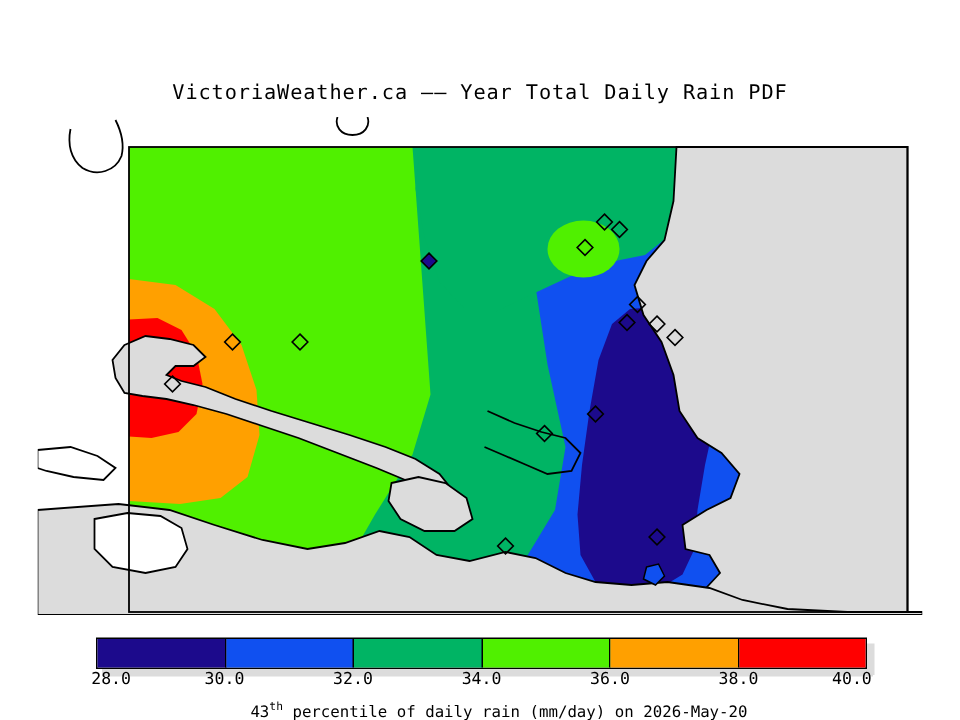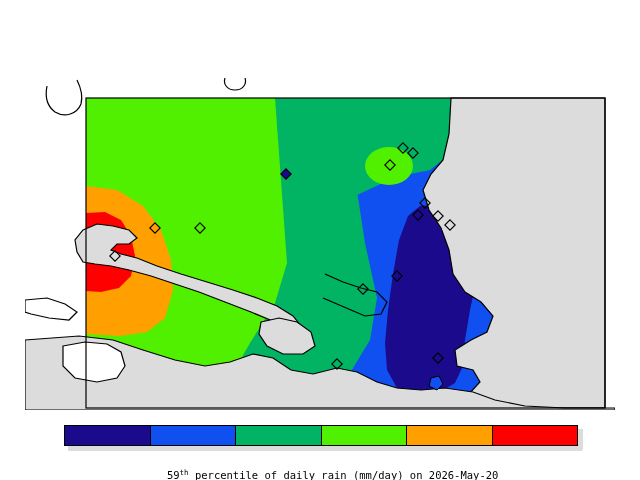--- a/index.html
+++ b/index.html
@@ -122,20 +122,21 @@
     font-size: 7.5px;
     vertical-align: super;
     line-height: 0;
   }
 </style>
 </head>
 <body>
 
 <div id="page">
 
+  <div id="title">VictoriaWeather.ca —— Year Total Daily Rain PDF</div>
 
   <div id="map-area">
     <svg id="map-svg" width="590" height="332" viewBox="0 0 590 332">
       <defs>
         <clipPath id="dataclip">
           <rect x="61" y="20" width="519" height="310"></rect>
         </clipPath>
         <clipPath id="gridclip">
           <rect x="0" y="0" width="590" height="332"></rect>
         </clipPath>
@@ -240,18 +241,27 @@
     <div id="colorbar">
         <div class="cb-band" title="28.0-30.0" style="background: rgb(28, 10, 140);"></div>
         <div class="cb-band" title="30.0-32.0" style="background: rgb(16, 80, 240);"></div>
         <div class="cb-band" title="32.0-34.0" style="background: rgb(0, 180, 100);"></div>
         <div class="cb-band" title="34.0-36.0" style="background: rgb(80, 240, 0);"></div>
         <div class="cb-band" title="36.0-38.0" style="background: rgb(255, 160, 0);"></div>
         <div class="cb-band" title="38.0-40.0" style="background: rgb(255, 0, 0);"></div>
       </div>
   </div>
 
+  <div id="cb-ticks">
+      <span class="cb-tick" style="transform: translateX(-12%); left: 64px;">28.0</span>
+      <span class="cb-tick" style="left: 149.667px;">30.0</span>
+      <span class="cb-tick" style="left: 235.333px;">32.0</span>
+      <span class="cb-tick" style="left: 321px;">34.0</span>
+      <span class="cb-tick" style="left: 406.667px;">36.0</span>
+      <span class="cb-tick" style="left: 492.333px;">38.0</span>
+      <span class="cb-tick" style="transform: translateX(-88%); left: 578px;">40.0</span>
+    </div>
 
   <div id="cb-caption">
-    <span>59</span><sup>th</sup><span> percentile of daily rain (mm/day) on 2026-May-20</span>
+    <span>43</span><sup>th</sup><span> percentile of daily rain (mm/day) on 2026-May-20</span>
   </div>
 
 </div>
 
 </body></html>

